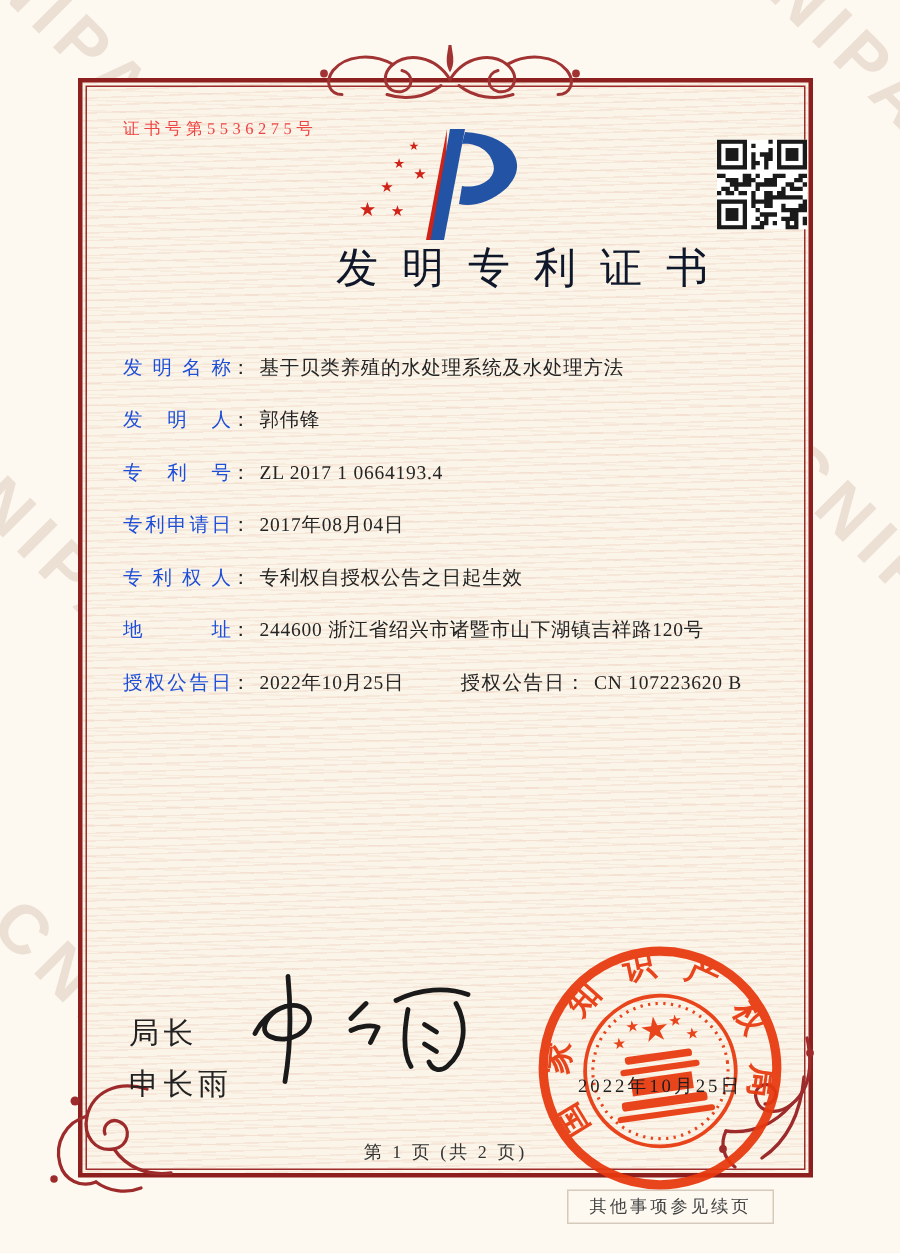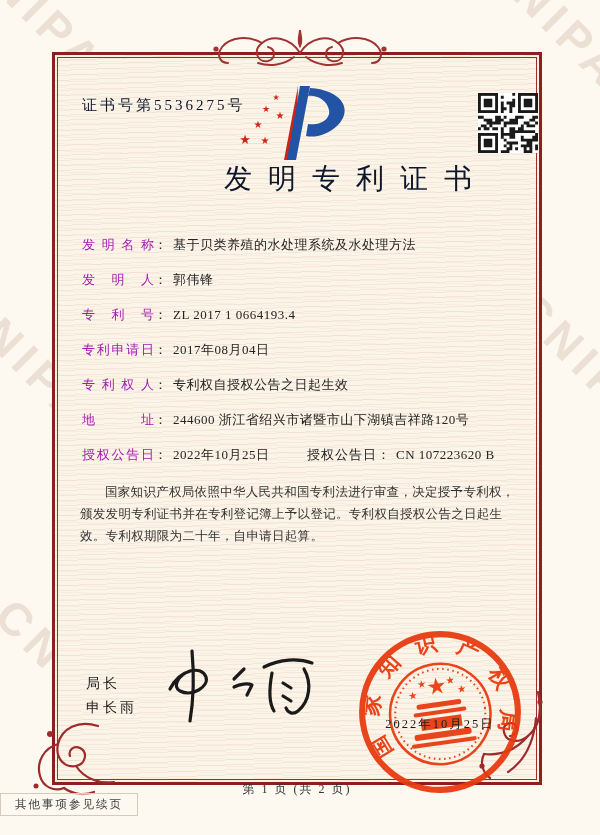--- a/index.html
+++ b/index.html
@@ -29,52 +29,52 @@
       repeating-linear-gradient(182deg, rgba(226,178,158,0.12) 0 1px, rgba(0,0,0,0) 1px 7px),
       #fbf4e8;
     box-sizing:border-box;
   }
   .frame::after{
     content:"";position:absolute;inset:2px;border:1px solid #9e2c2c;pointer-events:none;
   }
   .ornament{z-index:4;pointer-events:none;}
   
   .cert-no{
-    left:82px;top:96px;z-index:5;font-size:15px;letter-spacing:3px;color:#0f172a;
+    left:82px;top:78px;z-index:5;font-size:11px;letter-spacing:3px;color:#ef4444;
   }
   .logo{left:230px;top:84px;z-index:5;}
   .qr{left:478px;top:93px;z-index:5;}
   .title{
     left:52px;top:160px;width:592px;z-index:5;text-align:center;
     font-size:28px;font-weight:normal;letter-spacing:16px;color:#0f172a;
     text-indent:16px;
   }
   
   .row{left:82px;width:440px;height:20px;z-index:5;font-size:13px;color:#242424;white-space:nowrap;}
   .flabel{
     display:inline-block;width:72px;vertical-align:top;
-    text-align:justify;text-align-last:justify;color:#a21caf;
+    text-align:justify;text-align-last:justify;color:#1d4ed8;
   }
   .fcolon{display:inline-block;margin-right:6px;}
   .fvalue{letter-spacing:0.5px;text-align:right;}
   .grant2{position:absolute;left:225px;top:0;}
   
   .paras{left:80px;top:482px;width:440px;z-index:5;font-size:12.5px;line-height:1.74;color:#333;}
   .paras p{margin:0 0 3px 0;text-indent:2em;letter-spacing:0.3px;}
   
-  .officer{left:86px;top:672px;z-index:5;font-size:14px;letter-spacing:3px;color:#222;line-height:1.7;}
+  .officer{left:86px;top:672px;z-index:5;font-size:20px;letter-spacing:3px;color:#222;line-height:1.7;}
   .signature{left:152px;top:645px;z-index:6;}
   .seal{left:356px;top:628px;z-index:6;opacity:0.93;transform:rotate(-8deg);}
   .seal-date{
     left:356px;top:716px;width:168px;z-index:7;text-align:center;
     font-size:12.5px;letter-spacing:2px;color:#1d1d1d;
   }
-  .page-info{left:52px;top:760px;width:490px;z-index:5;text-align:center;font-size:12px;color:#333;letter-spacing:2px;margin-top:21px;}
+  .page-info{left:52px;top:760px;width:490px;z-index:5;text-align:center;font-size:12px;color:#333;letter-spacing:2px;}
   .cont-note{
-    left:0;top:793px;width:600px;z-index:5;text-align:left;font-size:11.5px;color:#444;
+    left:0;top:793px;width:516px;z-index:5;text-align:right;font-size:11.5px;color:#444;
   }
   .cont-note span{
     display:inline-block;border:1px solid #d6cabb;padding:3px 14px;letter-spacing:2px;
     background:rgba(253,249,241,0.6);
   }
 </style>
 </head>
 <body>
 
 <div class="wm" style="left:-52px;top:-18px;">CNIPA</div>
@@ -181,21 +181,20 @@
   <span class="flabel">地址</span><span class="fcolon">：</span><span class="fvalue">244600 浙江省绍兴市诸暨市山下湖镇吉祥路120号</span>
 </div>
 <div class="abs row" style="top:446px;">
   <span class="flabel">授权公告日</span><span class="fcolon">：</span><span class="fvalue">2022年10月25日</span>
   <span class="grant2">
     <span style="letter-spacing:1px;">授权公告日</span><span class="fcolon">：</span><span class="fvalue">CN 107223620 B</span>
   </span>
 </div>
 
 <div class="abs paras">
-  <p>国家知识产权局依照中华人民共和国专利法进行审查，决定授予专利权，颁发发明专利证书并在专利登记簿上予以登记。专利权自授权公告之日起生效。专利权期限为二十年，自申请日起算。</p>
 </div>
 
 <div class="abs officer">
   <div>局长</div>
   <div>申长雨</div>
 </div>
 
 <svg class="abs signature" width="175" height="85" viewBox="0 0 175 85">
   <g stroke="#1a1a1a" stroke-width="3.2" fill="none" stroke-linecap="round" stroke-linejoin="round">
     <path d="M18,44 C28,24 50,20 54,32 C57,42 40,52 28,46 C20,42 26,30 38,26"></path>

